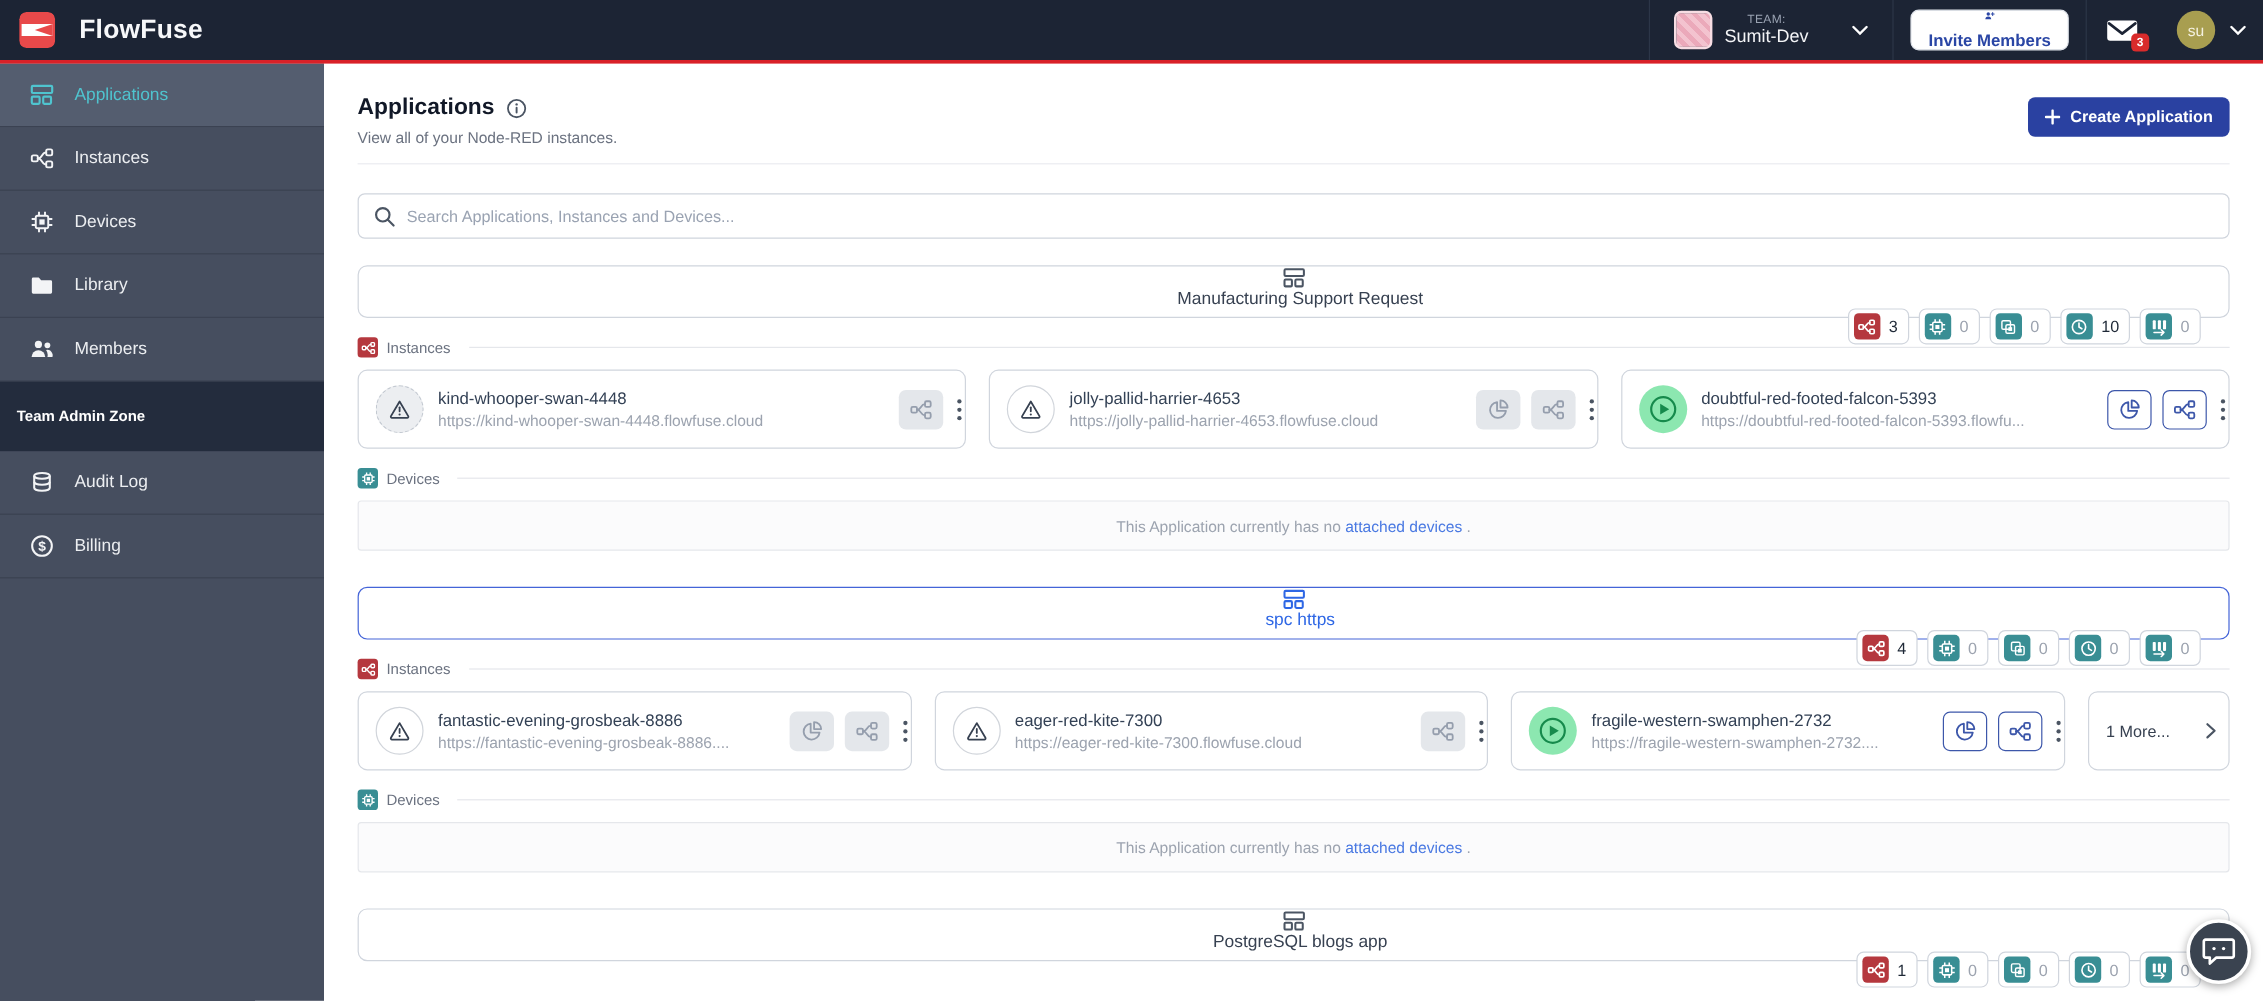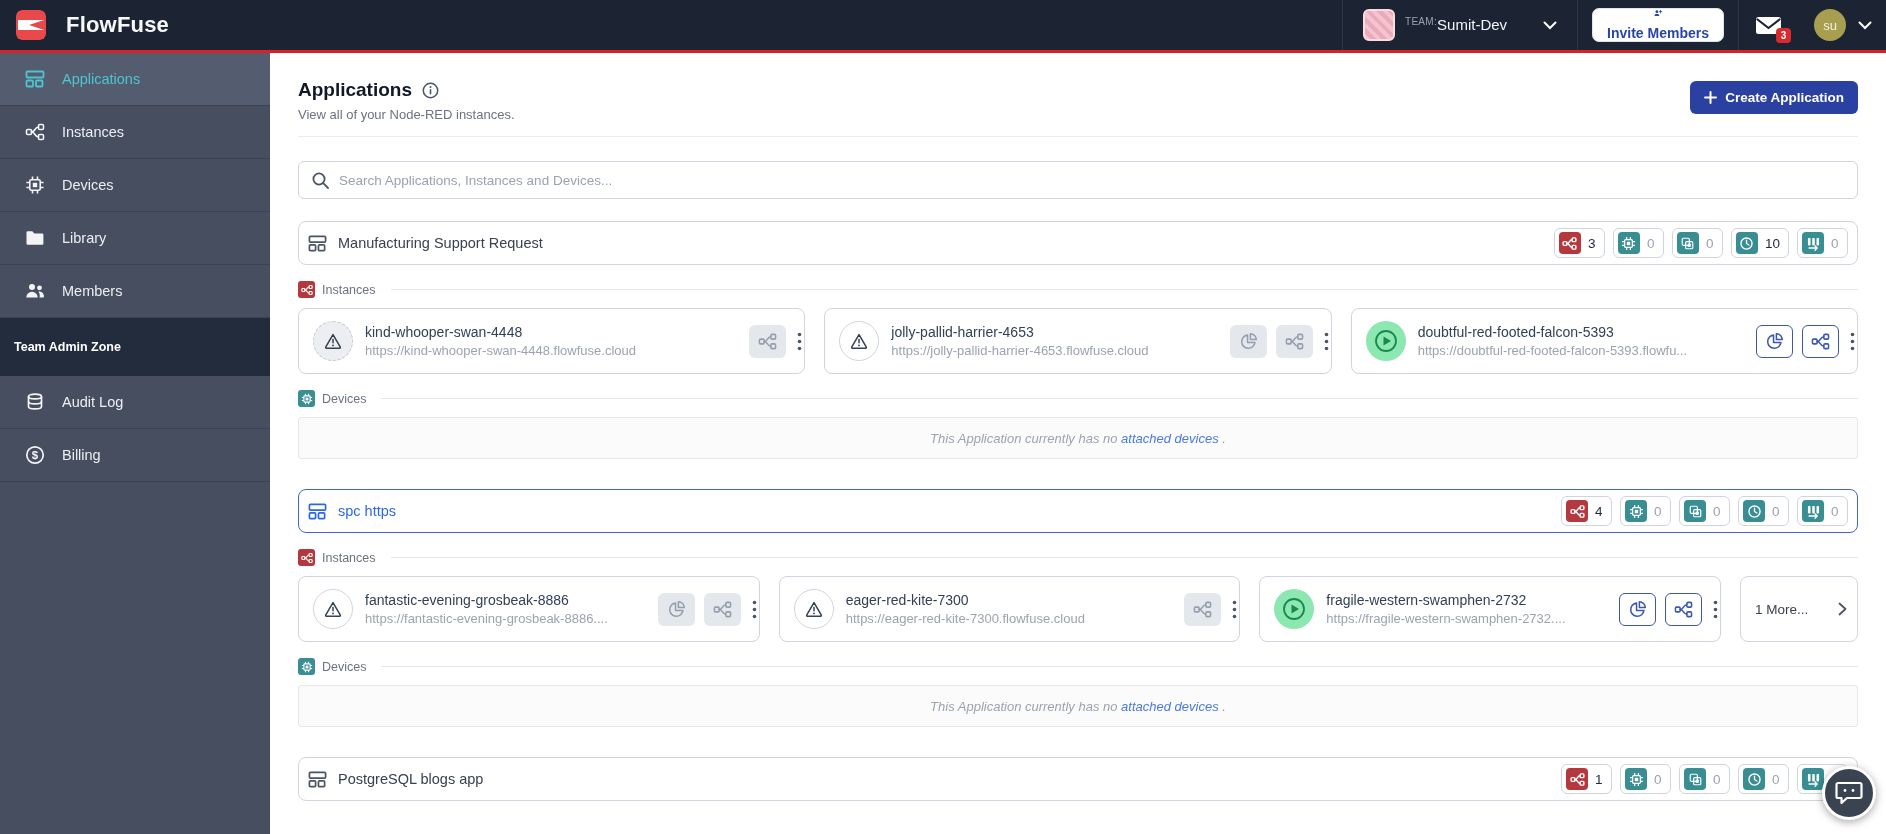--- a/index.html
+++ b/index.html
@@ -9,21 +9,21 @@
   .topbar { position:absolute; left:0; top:0; width:1886px; height:50px; background:#1c2434; display:flex; align-items:center; padding:0 14px 0 16px; z-index:40; }
   .brand { display:flex; align-items:center; gap:20px; cursor:pointer; }
   .brand-name { color:#f7f8fa; font-size:22px; font-weight:700; letter-spacing:.2px; }
   .logo-box { width:30px; height:30px; border-radius:6px; }
   .nav-right { margin-left:auto; display:flex; align-items:center; height:100%; }
   .nav-divider { width:1px; height:50px; background:#2c3648; margin:0 14px; }
   .team-selector { display:flex; align-items:center; gap:10px; cursor:pointer; padding:0 6px; }
   .team-avatar { width:32px; height:32px; border-radius:6px; background:
       repeating-linear-gradient(45deg, #f3c3cf 0 4px, #eba9ba 4px 8px);
       border:2px solid #f7dde3; }
-  .team-meta { display:flex; flex-direction:row; line-height:1.15;text-align:center; }
+  .team-meta { display:flex; flex-direction:column; line-height:1.15;text-align:center; }
   .team-label { color:#9aa3b2; font-size:10px; letter-spacing:.3px; }
   .team-name { color:#f3f4f6; font-size:15px; }
   .chev { margin-left:26px; }
   .invite-btn { display:flex; align-items:center; gap:8px; background:#fff; border:1px solid #dfe3ea; border-radius:7px; height:34px; padding:0 14px; cursor:pointer;flex-direction:column; }
   .invite-btn span { color:#2a46a5; font-size:14px; font-weight:700; }
   .mail-wrap { position:relative; margin:0 10px 0 2px; cursor:pointer; }
   .mail-badge { position:absolute; right:-9px; bottom:-7px; background:#d92b2b; color:#fff; font-size:10px; font-weight:700; min-width:15px; height:15px; border-radius:4px; display:flex; align-items:center; justify-content:center; padding:0 3px; }
   .user-wrap { display:flex; align-items:center; gap:12px; margin-left:22px; cursor:pointer; }
   .user-avatar { width:32px; height:32px; border-radius:50%; background:#a89e50; color:#f4f1df; font-size:13px; display:flex; align-items:center; justify-content:center; }
   .accent-line { position:absolute; left:0; top:50px; width:1886px; height:3px; background:#d92128; z-index:41; }
@@ -43,21 +43,21 @@
   .page-title { font-size:19px; font-weight:700; color:#111827; }
   .subtitle { margin-top:6px; font-size:13px; color:#6b7280; }
   .create-btn { position:absolute; right:0; top:28px; height:33px; display:flex; align-items:center; gap:8px; background:#2a41a1; border:none; border-radius:6px; color:#fff; padding:0 14px; font-size:13.5px; font-weight:700; cursor:pointer; font-family:inherit; }
 
   .search-bar { margin-top:24px; height:38px; border:1px solid #d0d5dd; border-radius:6px; display:flex; align-items:center; padding:0 12px; gap:9px; background:#fff; }
   .search-bar input { border:none; outline:none; flex:1; font-size:13.5px; color:#374151; font-family:inherit; background:transparent; }
   .search-bar input::placeholder { color:#9aa3b2; }
 
   .sections { margin-top:22px; }
   .app-section { margin-bottom:30px; }
-  .app-card { height:44px; border:1px solid #d0d5dd; border-radius:8px; background:#fff; display:flex; align-items:center; padding:0 9px; cursor:pointer; }
+  .app-card { height:44px; border:1px solid #d0d5dd; border-radius:8px; background:#fff; display:flex; align-items:center; padding:0 23px; cursor:pointer;flex-direction:column; }
   .app-card.selected { border:1.5px solid #4464d8; }
   .app-name { margin-left:11px; font-size:14.5px; color:#374151; font-weight:500; }
   .app-card.selected .app-name { color:#2e67e5; }
   .app-ic { color:#4b5563; display:flex; }
   .app-card.selected .app-ic { color:#2e67e5; }
 
   .badges { margin-left:auto; display:flex; gap:8px; }
   .pill { height:30px; border:1px solid #d0d5dd; border-radius:6px; display:flex; align-items:center; gap:7px; padding:0 8px 0 4px; background:#fff; cursor:pointer; }
   .pill-ic { width:22px; height:22px; border-radius:4px; display:flex; align-items:center; justify-content:center; color:#fff; }
   .pill-ic.red { background:#b5383e; }
@@ -81,21 +81,21 @@
   .imeta { margin-left:12px; display:flex; flex-direction:column; line-height:1.35; min-width:0; overflow:hidden; }
   .iname { font-size:14px; color:#334155; font-weight:500; white-space:nowrap; overflow:hidden; text-overflow:ellipsis; }
   .iurl { font-size:13px; color:#9ca3af; white-space:nowrap; overflow:hidden; text-overflow:ellipsis; }
   .iacts { margin-left:auto; display:flex; align-items:center; gap:9px; padding-left:10px; }
   .ibtn { width:37px; height:33px; border-radius:6px; display:flex; align-items:center; justify-content:center; cursor:pointer; font-family:inherit; }
   .ibtn.dis { background:#e4e7eb; border:none; color:#959ead; }
   .ibtn.act { background:#fff; border:1.2px solid #3d57aa; color:#3d57aa; }
   .kebab { background:none; border:none; cursor:pointer; color:#4b5563; display:flex; padding:2px; }
   .more-card { width:118px; min-width:118px; height:66px; border:1px solid #d0d5dd; border-radius:8px; display:flex; align-items:center; justify-content:space-between; padding:0 10px 0 14px; cursor:pointer; color:#374151; font-size:13.5px; }
 
-  .devbox { height:42px; background:#fbfbfc; border:1px solid #e5e7eb; border-radius:3px; display:flex; align-items:center; justify-content:center;font-style:italic; }
+  .devbox { height:42px; background:#fbfbfc; border:1px solid #e5e7eb; border-radius:3px; display:flex; align-items:center; justify-content:center; }
   .devtext { font-size:13px; color:#9ca3af; }
   .devlink { color:#4a79e2; cursor:pointer; text-decoration:none; }
 
   
   .chat-fab { position:absolute; right:10px; bottom:14px; width:54px; height:54px; border-radius:50%; background:#3a4350; border:3px solid #fff; box-shadow:0 2px 8px rgba(0,0,0,.35); display:flex; align-items:center; justify-content:center; cursor:pointer; z-index:60; }
 
   svg { display:block; }
 </style>
 </head>
 <body>

